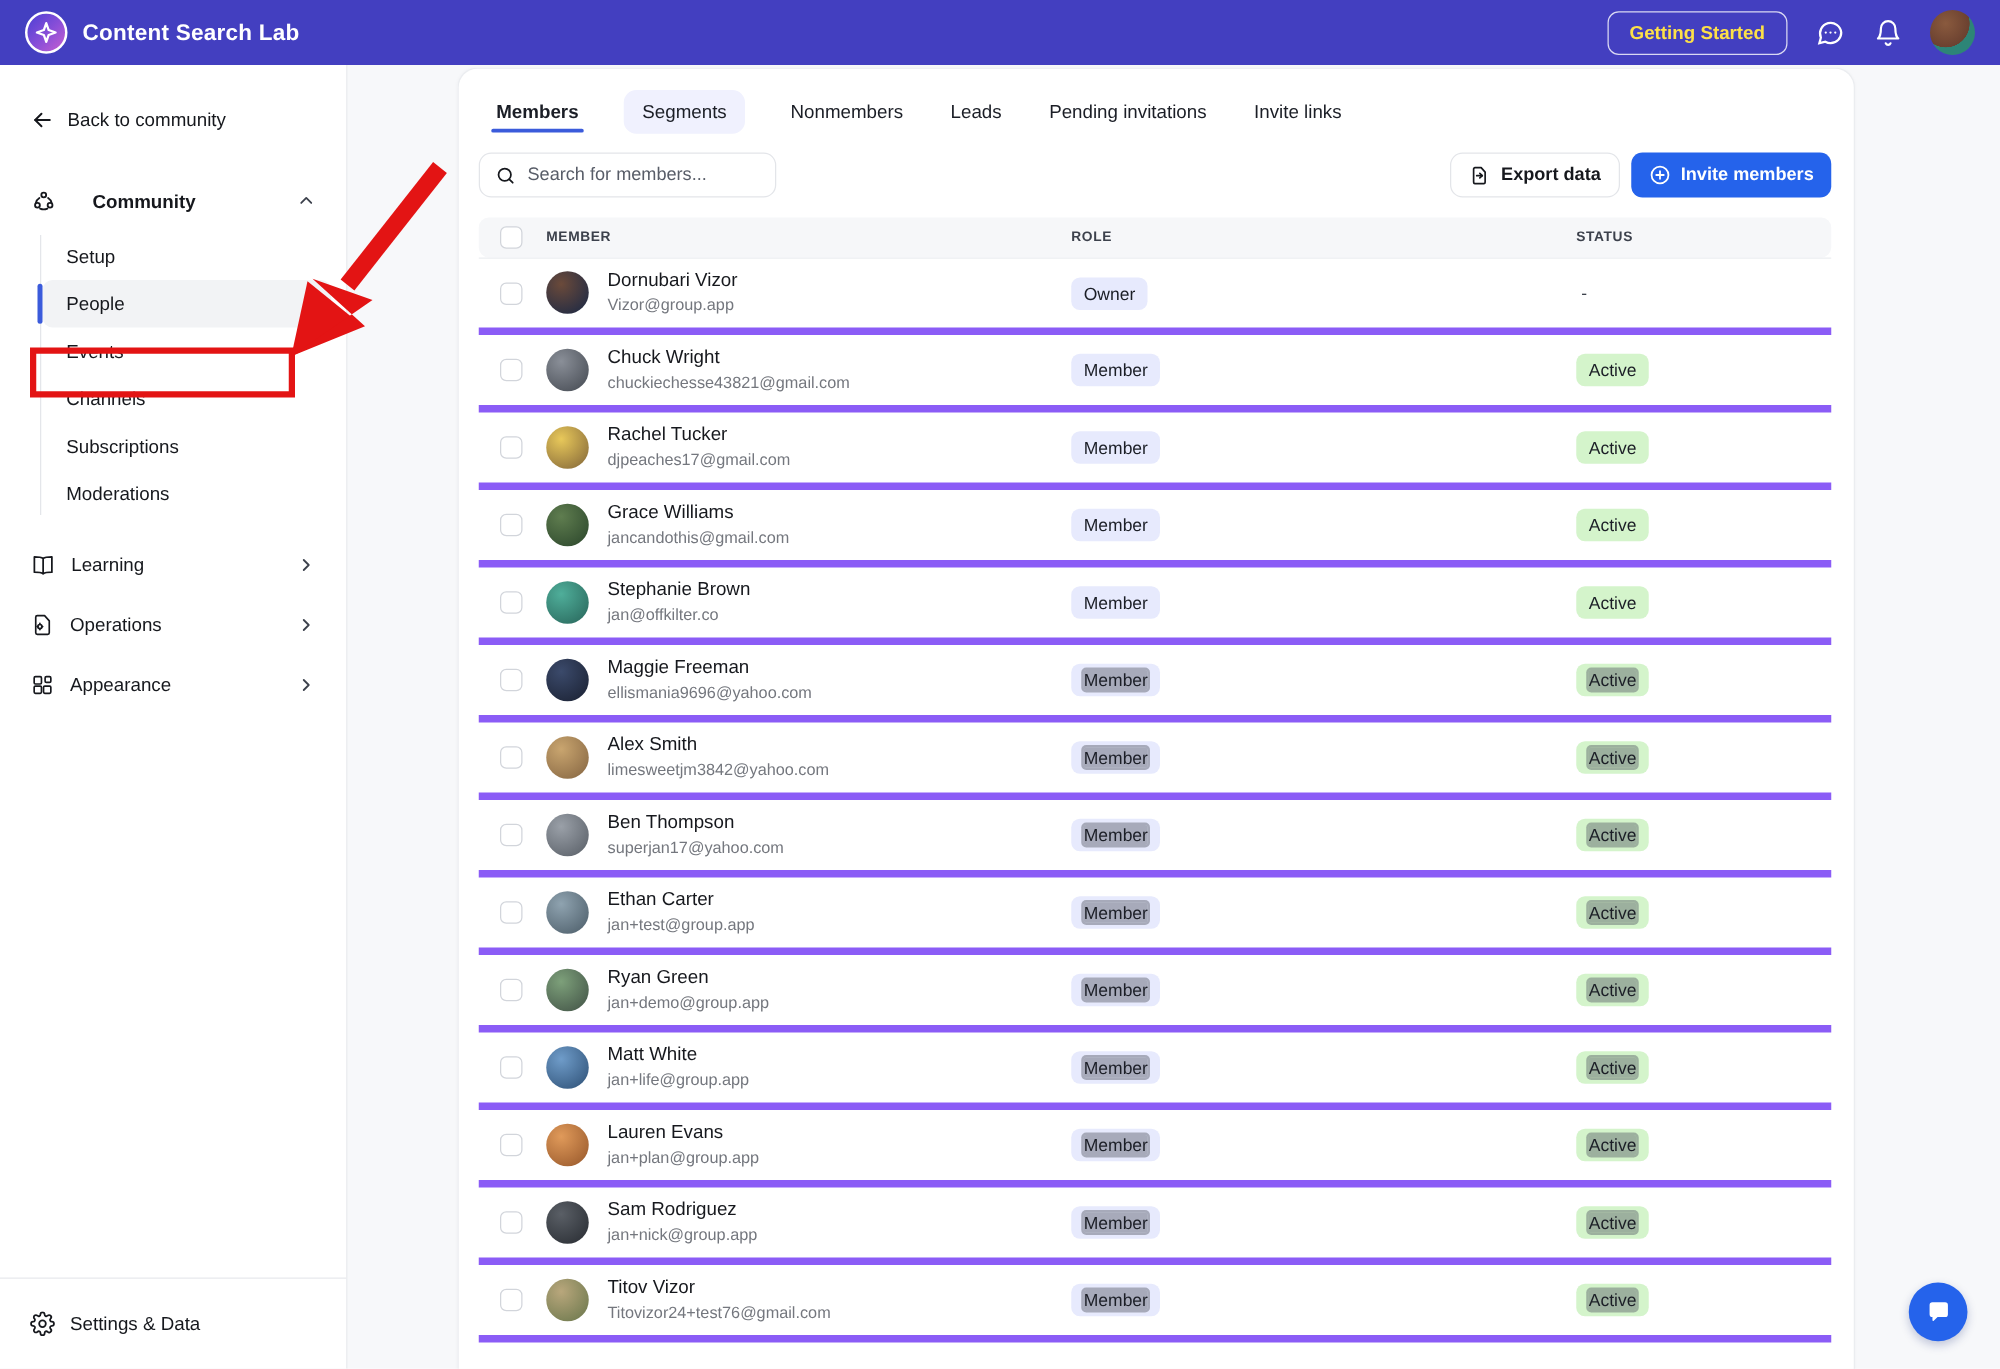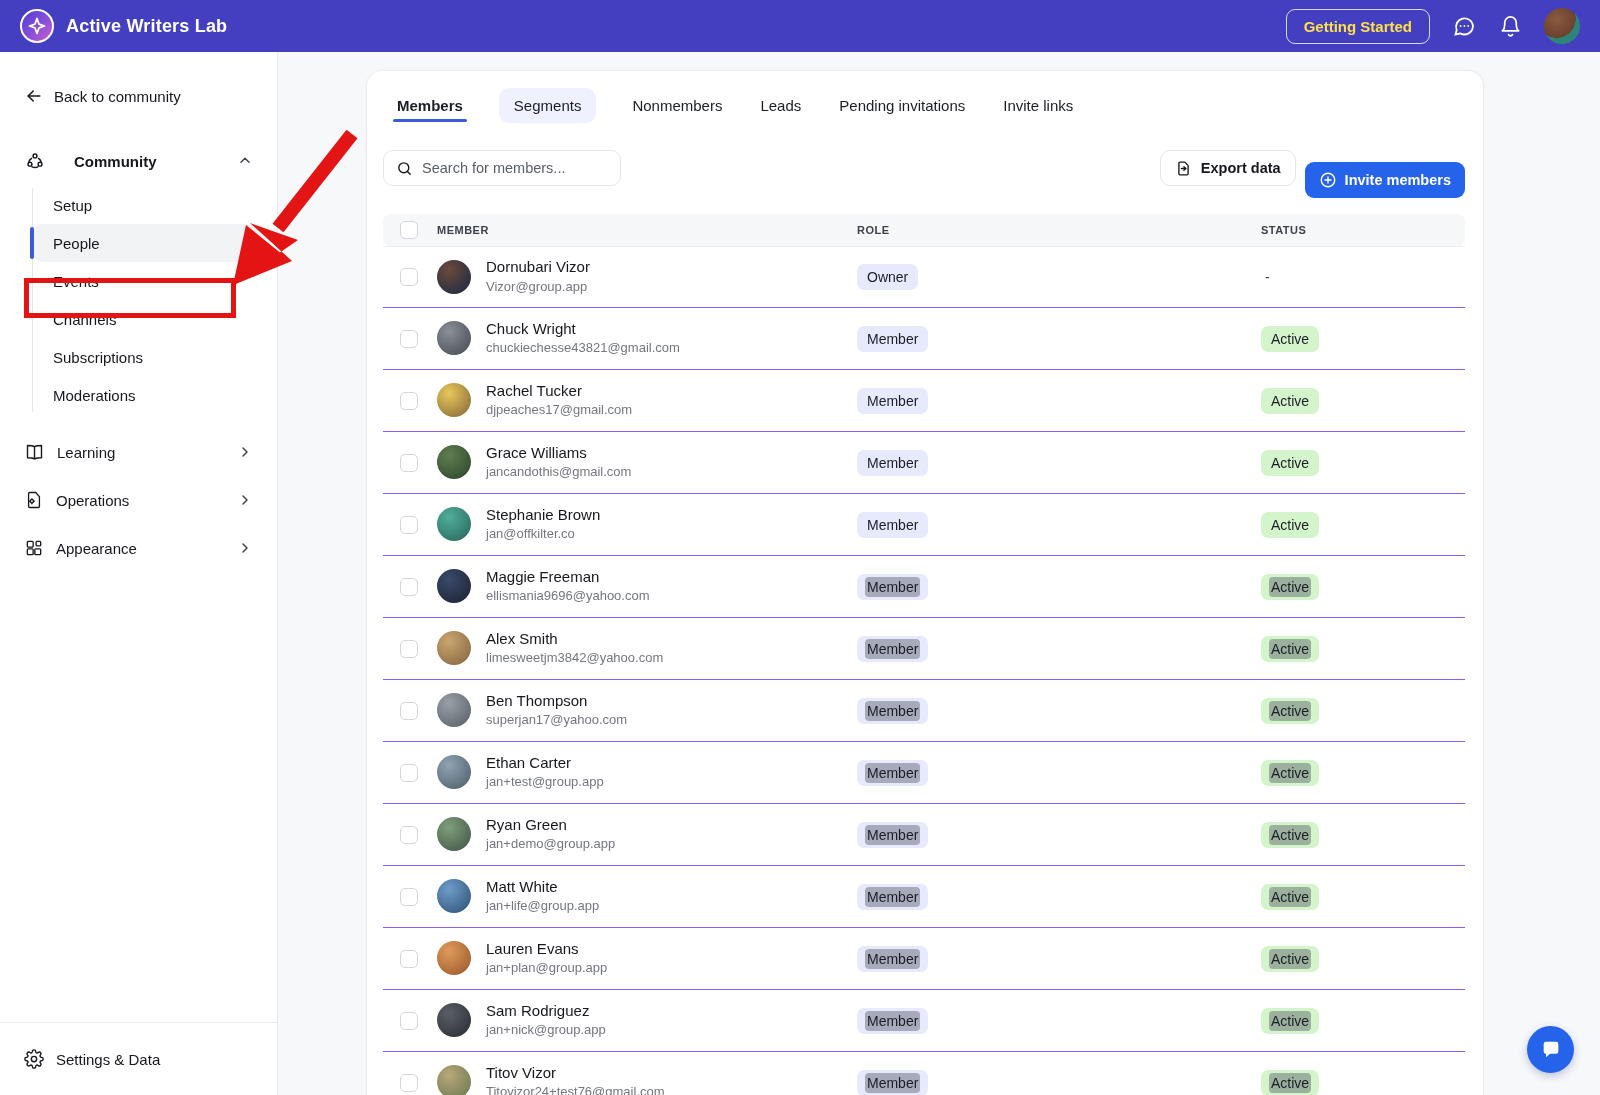--- a/index.html
+++ b/index.html
@@ -45,21 +45,21 @@
   .sidebar-footer { position:absolute; left:0; bottom:0; width:100%; border-top:1px solid #e8e9ed;
                     padding:26px 24px; display:flex; align-items:center; gap:12px; font-size:15px; cursor:pointer; }
 
   
   .anno-box { position:absolute; left:24px; top:278px; width:212px; height:40px;
               border:5px solid #e31414; z-index:40; pointer-events:none; }
   .anno-arrow { position:absolute; left:200px; top:118px; width:180px; height:185px; z-index:41;
                 pointer-events:none; }
 
   
-  .main { position:absolute; left:278px; top:52px; width:1322px; height:1043px; background:#f7f8fa; }
+  .main { position:absolute; left:278px; top:36px; width:1322px; height:1043px; background:#f7f8fa; }
   .card { position:absolute; left:88px; top:18px; width:1118px; height:1060px; background:#fff;
           border:1px solid #ebedf0; border-bottom:none; border-radius:16px 16px 0 0;
           box-shadow:0 1px 3px rgba(20,24,40,.04); overflow:hidden; }
 
   .tabs { display:flex; align-items:center; gap:34px; padding:20px 28px 0 28px; }
   .tab { font-size:15px; color:#1b1e26; padding:6px 2px 14px 2px; cursor:pointer; position:relative;
          white-space:nowrap; }
   .tab.active { font-weight:600; }
   .tab.active::after { content:""; position:absolute; left:-2px; right:-2px; bottom:6px; height:3.5px;
                        border-radius:3px; background:#3b5bdb; }
@@ -70,28 +70,28 @@
             border-radius:10px; padding:0 12px; background:#fff; }
   .search input { border:none; outline:none; font-size:14.5px; width:100%; color:#0f766e; background:transparent;
                   font-family:inherit; }
   .search input::placeholder { color:#585d68; }
   .toolbar-right { margin-left:auto; display:flex; align-items:center; gap:9px; }
   .btn-secondary { display:flex; align-items:center; gap:9px; height:36px; padding:0 14px; background:#fff;
                    border:1px solid #e3e5e9; border-radius:10px; font-size:14.5px; font-weight:600;
                    color:#16181d; cursor:pointer; font-family:Liberation Sans, sans-serif; }
   .btn-primary { display:flex; align-items:center; gap:8px; height:36px; padding:0 14px; background:#2563eb;
                  border:none; border-radius:9px; font-size:14.5px; font-weight:600; color:#fff; cursor:pointer;
-                 font-family:inherit;margin-top:24px; }
+                 font-family:inherit; }
 
   .table { margin:16px 18px 0 16px; }
   .t-head { display:grid; grid-template-columns:54px 420px 404px 1fr; align-items:center; height:32px;
             background:#f6f7f9; border-radius:8px; padding:0 0; }
   .t-head .h-label { font-size:11px; font-weight:700; letter-spacing:.5px; color:#3c414c; }
   .t-row { display:grid; grid-template-columns:54px 420px 404px 1fr; align-items:center; height:62px;
-           border-bottom:1px solid #8b5cf6; }
+           border-bottom:6px solid #8b5cf6; }
   .t-row:first-of-type { border-top:1px solid #eceef1; }
   .cb { width:18px; height:18px; border:1.5px solid #d2d5db; border-radius:5px; background:#fff;
         margin-left:17px; cursor:pointer; }
   .member-cell { display:flex; align-items:center; gap:15px; }
   .avatar { width:34px; height:34px; border-radius:50%; flex:none; }
   .m-name { font-size:15px; color:#16181d; line-height:1.25; }
   .m-email { font-size:13px; color:#74777e; line-height:1.3; margin-top:2px; }
   .badge { display:inline-block; font-size:14px; color:#1b1e26; border-radius:7px; padding:5px 10px; }
   .badge.role { background:#e7eafd; }
   .badge.status { background:#d4f4cb; }
@@ -109,21 +109,21 @@
 </head>
 <body>
 
 <div class="navbar">
   <div class="brand">
     <div class="logo">
       <svg width="18" height="18" viewBox="0 0 24 24">
           <path d="M12 2 L14.6 9.4 L22 12 L14.6 14.6 L12 22 L9.4 14.6 L2 12 L9.4 9.4 Z" fill="none" stroke="#ffffff" stroke-width="2.4" stroke-linejoin="round"></path>
         </svg>
     </div>
-    <div class="brand-name">Active Writers Lab</div>
+    <div class="brand-name">Content Search Lab</div>
   </div>
   <div class="nav-right">
     <button class="btn-ghost">Getting Started</button>
     <div class="nav-icon">
       <svg width="24" height="24" viewBox="0 0 24 24" fill="none" stroke="#ffffff" stroke-width="1.8">
         <path d="M21 12a8.5 8.5 0 0 1-8.5 8.5c-1.5 0-3-.4-4.2-1.1L3.5 20.5l1.2-4.4A8.5 8.5 0 1 1 21 12Z"></path>
         <circle cx="8.6" cy="12" r="0.9" fill="#fff" stroke="none"></circle>
           <circle cx="12.4" cy="12" r="0.9" fill="#fff" stroke="none"></circle>
           <circle cx="16.2" cy="12" r="0.9" fill="#fff" stroke="none"></circle>
       </svg>

